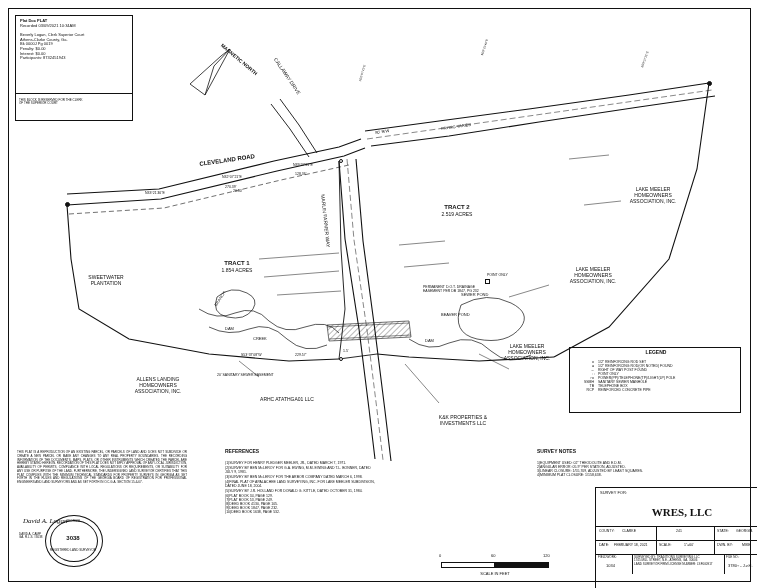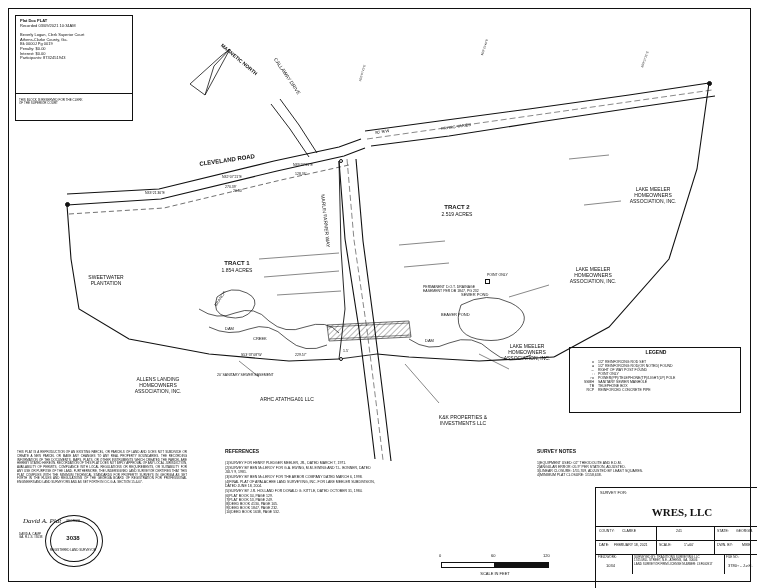--- a/index.html
+++ b/index.html
@@ -192,21 +192,21 @@
     <div class="txt t3" style="left:632px;top:58px;transform:rotate(-70deg);transform-origin:0 0;">N39°37'21"E</div>
     <div class="txt t3" style="left:350px;top:72px;transform:rotate(-74deg);transform-origin:0 0;">N32°07'21"E</div>
 
     <span class="dot" style="left:330px;top:150px;"></span>
     <span class="dot" style="left:330px;top:348px;"></span>
     <span class="filld" style="left:56px;top:193px;"></span>
     <span class="filld" style="left:698px;top:72px;"></span>
     <span class="sqd" style="left:476px;top:270px;"></span>
 
     <div class="txt t3" style="left:8px;top:442px;width:170px;white-space:normal;text-align:justify;line-height:1.25;">THIS PLAT IS A REPRODUCTION OF AN EXISTING PARCEL, OR PARCELS OF LAND AND DOES NOT SUBDIVIDE OR CREATE A NEW PARCEL OR MAKE ANY CHANGES TO ANY REAL PROPERTY BOUNDARIES. THE RECORDING INFORMATION OF THE DOCUMENTS, MAPS, PLATS, OR OTHER INSTRUMENTS WHICH CREATED THE PARCEL ARE HEREBY STATED HEREON. RECORDATION OF THIS PLAT DOES NOT IMPLY APPROVAL OF ANY LOCAL JURISDICTION, AVAILABILITY OF PERMITS, COMPLIANCE WITH LOCAL REGULATIONS OR REQUIREMENTS, OR SUITABILITY FOR ANY USE OR PURPOSE OF THE LAND. FURTHERMORE, THE UNDERSIGNED LAND SURVEYOR CERTIFIES THAT THIS PLAT COMPLIES WITH THE MINIMUM TECHNICAL STANDARDS FOR PROPERTY SURVEYS IN GEORGIA AS SET FORTH IN THE RULES AND REGULATIONS OF THE GEORGIA BOARD OF REGISTRATION FOR PROFESSIONAL ENGINEERS AND LAND SURVEYORS AND AS SET FORTH IN O.C.G.A. SECTION 15-6-67.</div>
-    <div class="txt t7" style="left:14px;top:508px;font-style:italic;font-family:'Liberation Serif',serif;">David A. Plat</div>
+    <div class="txt t7" style="left:14px;top:508px;font-style:italic;font-family:'Liberation Serif',serif;">David A. Logan</div>
     <div class="txt t3" style="left:10px;top:524px;">DAVID A. CAMP
 GA. R.L.S. #3038</div>
 
     <div id="seal">
       <div class="ell" style="left:8px;top:6px;width:56px;height:50px;"></div>
       <div class="ell" style="left:13px;top:11px;width:46px;height:40px;"></div>
       <div class="txt t3 c" style="left:8px;top:11px;width:56px;">GEORGIA</div>
       <div class="txt t6 b c" style="left:8px;top:26px;width:56px;">3038</div>
       <div class="txt t3 c" style="left:8px;top:40px;width:56px;line-height:1.05;">REGISTERED LAND SURVEYOR</div>
     </div>

